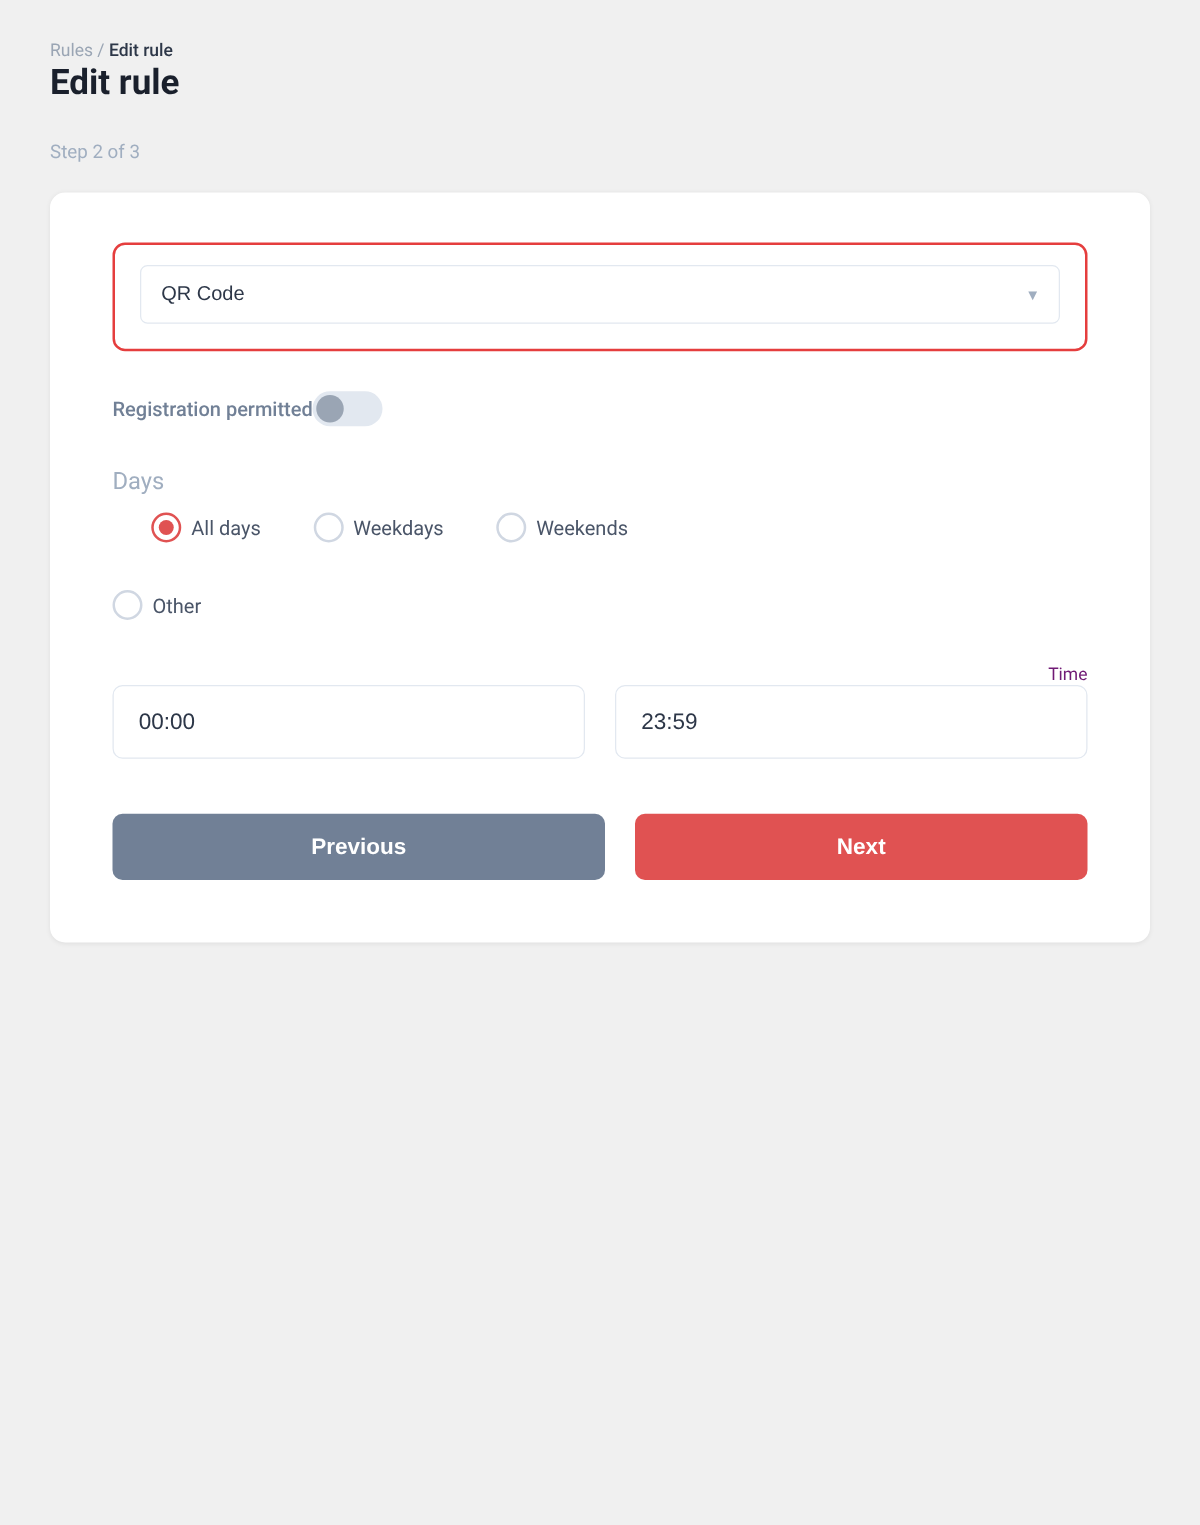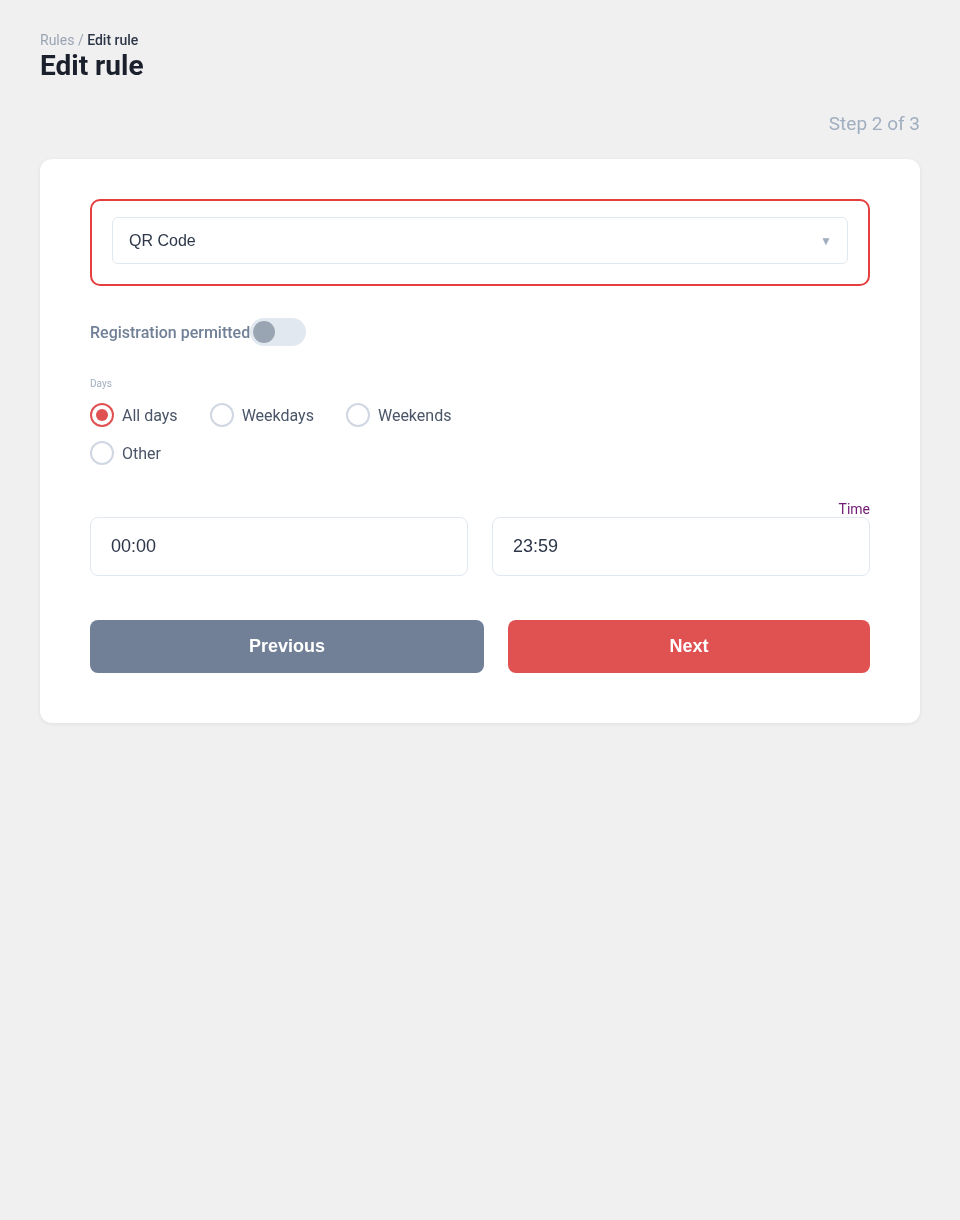--- a/index.html
+++ b/index.html
@@ -19,23 +19,23 @@
       color: #2d3748;
       font-weight: 500;
     }
     .page-title {
       font-size: 28px;
       font-weight: 700;
       color: #1a202c;
       margin-bottom: 30px;
     }
     .step-indicator {
-      text-align: right;
-      color: #a0aec0;
-      font-size: 19px;
+      text-align: left;
+      color: #a0aec0;
+      font-size: 15px;
       margin-bottom: 24px;
     }
     .card {
       background: #fff;
       border-radius: 12px;
       padding: 40px 50px 50px 50px;
       max-width: 880px;
       margin: 0 auto;
       box-shadow: 0 1px 4px rgba(0,0,0,0.07);
     }
@@ -102,39 +102,40 @@
       border-radius: 50%;
       position: absolute;
       top: 3px;
       left: 3px;
       transition: left 0.2s;
     }
     .days-section {
       margin-bottom: 36px;
     }
     .days-label {
-      font-size: 10px;
+      font-size: 19px;
       color: #a0aec0;
       margin-bottom: 14px;
       display: block;
     }
     .radio-group {
       display: flex;
       flex-wrap: wrap;
       gap: 12px 0;
       align-items: center;
     }
     .radio-row {
       display: flex;
       align-items: center;
       width: 100%;
       gap: 0;
     }
     .radio-row.first-row {
-      gap: 4px;
+      gap: 14px;
+      margin-left: 31px;
     }
     .radio-item {
       display: flex;
       align-items: center;
       cursor: pointer;
       margin-right: 28px;
     }
     .radio-circle {
       width: 24px;
       height: 24px;
@@ -154,21 +155,21 @@
       width: 12px;
       height: 12px;
       border-radius: 50%;
       background: #e05252;
     }
     .radio-text {
       font-size: 16px;
       color: #4a5568;
     }
     .second-row {
-      margin-top: 2px;
+      margin-top: 26px;
     }
     .time-section {
       margin-bottom: 44px;
     }
     .time-label {
       font-size: 14px;
       color: #701a75;
       display: block;
       text-align: right;
     }

